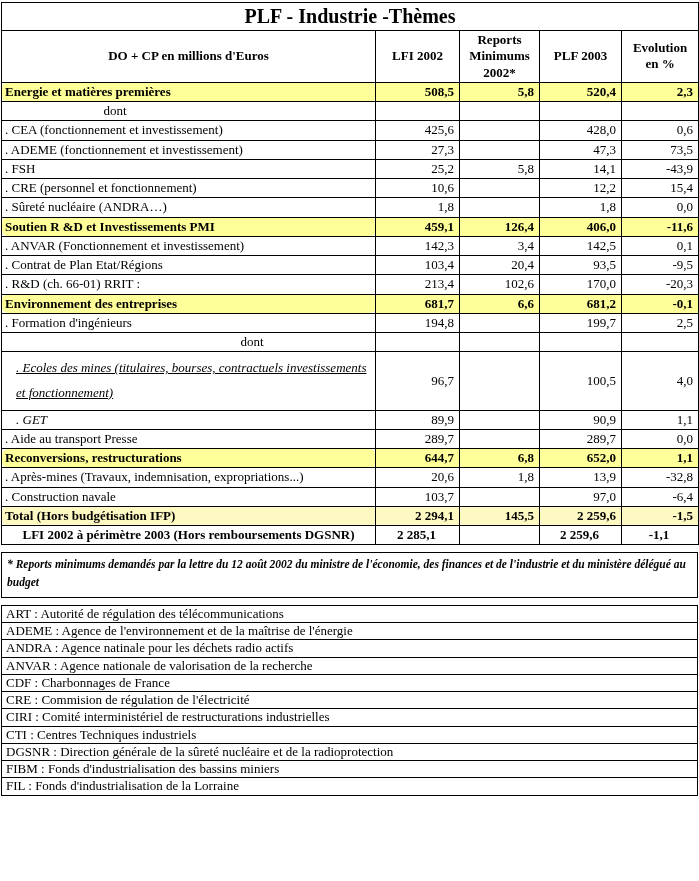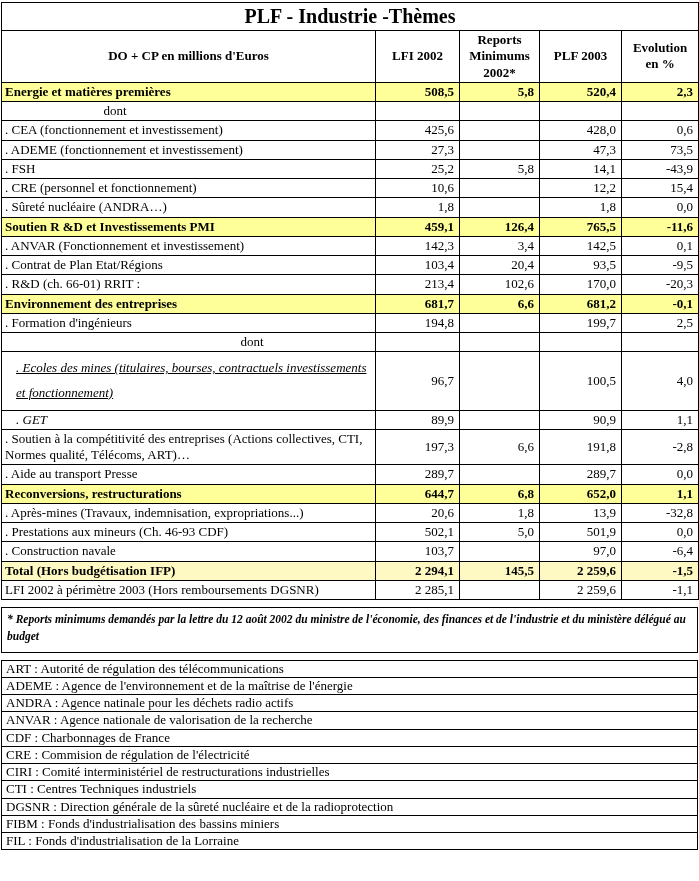--- a/index.html
+++ b/index.html
@@ -10,26 +10,26 @@
   }
   .page { width:697px; margin:0 auto; padding-top:2px; }
 
   table { border-collapse:collapse; width:100%; table-layout:fixed; }
   td, th { border:1px solid #000; font-size:13px; line-height:1.25; padding:1px 3px; vertical-align:middle; word-wrap:break-word; }
 
   .title-cell { text-align:center; font-weight:bold; font-size:20px; height:20px; }
 
   thead th { font-weight:bold; text-align:center; height:46px; }
 
-  .cell-label { text-align:left; }
+  .cell-label { text-align:left;border-radius:6px; }
   .cell-num { text-align:right; padding-right:5px; }
 
   tr.row-section td { background:#FFFF99; font-weight:bold; }
   tr.row-total td { background:#fef9c3; font-weight:bold; }
-  tr.row-grandtotal td { font-weight:normal; }
+  tr.row-grandtotal td { font-weight:bold;text-align:center; }
 
   tr.row-dont-left td.cell-label { text-align:center; padding-right:150px; }
   tr.row-dont-right td.cell-label { text-align:center; padding-left:130px; }
 
   tr.row-italic td.cell-label { font-style:italic; padding-left:14px; }
   tr.row-italic-tall td.cell-label { font-style:italic; padding-left:14px; line-height:1.9;text-decoration:underline; }
   tr.row-italic-tall td { padding-top:4px; padding-bottom:4px; }
 
   .footnote-box {
     border:1px solid #000;
@@ -116,21 +116,21 @@
           <td class="cell-label">. Sûreté nucléaire (ANDRA…)</td>
           <td class="cell-num">1,8</td>
           <td class="cell-num"></td>
           <td class="cell-num">1,8</td>
           <td class="cell-num">0,0</td>
         </tr>
         <tr class="row-section">
           <td class="cell-label">Soutien R &amp;D et Investissements PMI</td>
           <td class="cell-num">459,1</td>
           <td class="cell-num">126,4</td>
-          <td class="cell-num">765,5</td>
+          <td class="cell-num">406,0</td>
           <td class="cell-num">-11,6</td>
         </tr>
         <tr class="row-item">
           <td class="cell-label">. ANVAR (Fonctionnement et investissement)</td>
           <td class="cell-num">142,3</td>
           <td class="cell-num">3,4</td>
           <td class="cell-num">142,5</td>
           <td class="cell-num">0,1</td>
         </tr>
         <tr class="row-item">
@@ -176,53 +176,39 @@
           <td class="cell-num">4,0</td>
         </tr>
         <tr class="row-italic">
           <td class="cell-label">.  GET</td>
           <td class="cell-num">89,9</td>
           <td class="cell-num"></td>
           <td class="cell-num">90,9</td>
           <td class="cell-num">1,1</td>
         </tr>
         <tr class="row-item">
-          <td class="cell-label">. Soutien à la compétitivité des entreprises (Actions collectives, CTI, Normes qualité, Télécoms, ART)…</td>
-          <td class="cell-num">197,3</td>
-          <td class="cell-num">6,6</td>
-          <td class="cell-num">191,8</td>
-          <td class="cell-num">-2,8</td>
-        </tr>
-        <tr class="row-item">
           <td class="cell-label">. Aide au transport Presse</td>
           <td class="cell-num">289,7</td>
           <td class="cell-num"></td>
           <td class="cell-num">289,7</td>
           <td class="cell-num">0,0</td>
         </tr>
         <tr class="row-section">
           <td class="cell-label">Reconversions, restructurations</td>
           <td class="cell-num">644,7</td>
           <td class="cell-num">6,8</td>
           <td class="cell-num">652,0</td>
           <td class="cell-num">1,1</td>
         </tr>
         <tr class="row-item">
           <td class="cell-label">. Après-mines (Travaux, indemnisation, expropriations...)</td>
           <td class="cell-num">20,6</td>
           <td class="cell-num">1,8</td>
           <td class="cell-num">13,9</td>
           <td class="cell-num">-32,8</td>
-        </tr>
-        <tr class="row-item">
-          <td class="cell-label">. Prestations aux mineurs (Ch. 46-93 CDF)</td>
-          <td class="cell-num">502,1</td>
-          <td class="cell-num">5,0</td>
-          <td class="cell-num">501,9</td>
-          <td class="cell-num">0,0</td>
         </tr>
         <tr class="row-item">
           <td class="cell-label">. Construction navale</td>
           <td class="cell-num">103,7</td>
           <td class="cell-num"></td>
           <td class="cell-num">97,0</td>
           <td class="cell-num">-6,4</td>
         </tr>
         <tr class="row-total">
           <td class="cell-label">Total (Hors budgétisation IFP)</td>

